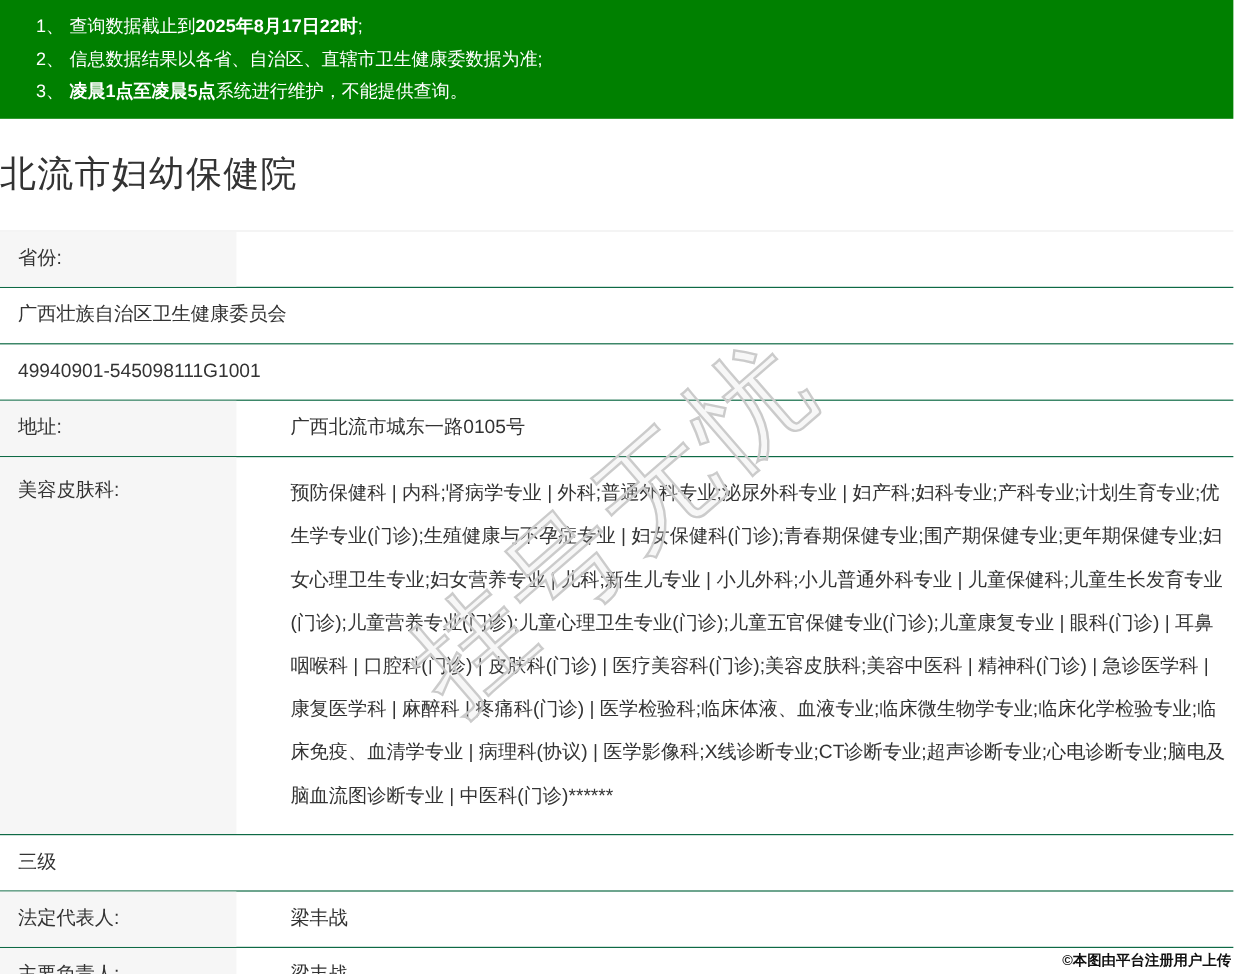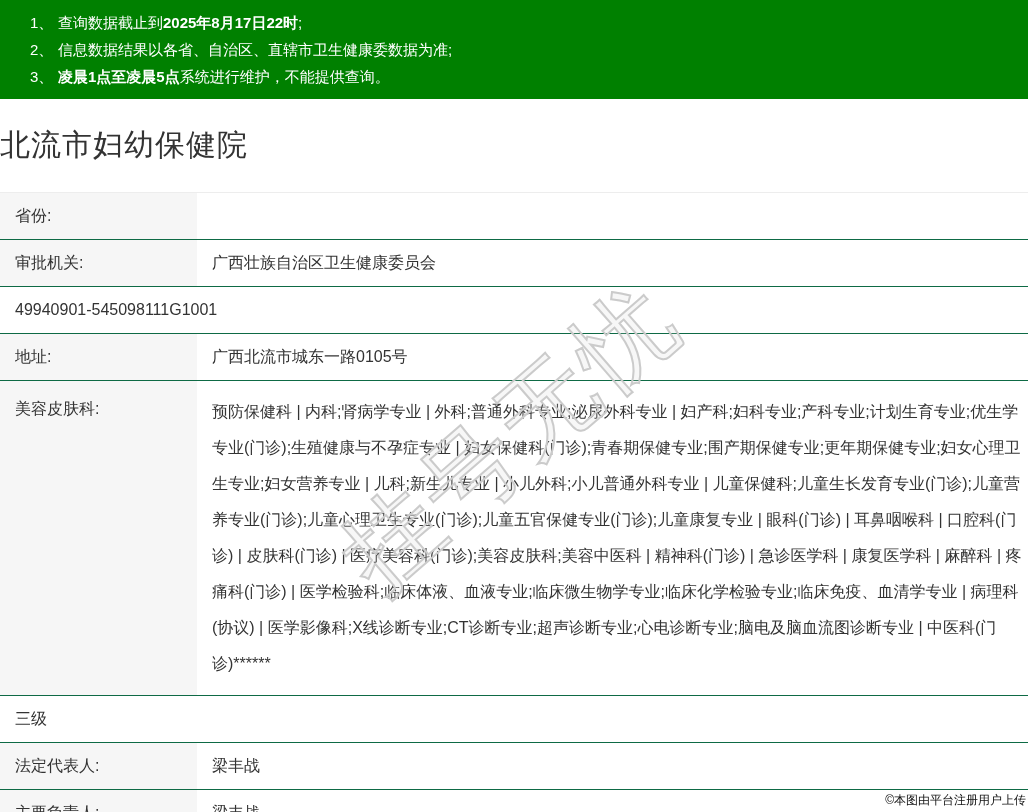--- a/index.html
+++ b/index.html
@@ -38,20 +38,21 @@
     font-weight: 400;
     color: #333333;
     letter-spacing: 1px;
   }
 
   
   .info-table { width: 1028px; border-top: 1px solid #ededed; }
   .info-row {
     display: flex;
     border-bottom: 1px solid #0e6a45;
+    gap: 30px;
   }
   .info-row:last-child { border-bottom: 1px solid #dddddd; }
   .row-label {
     flex: 0 0 197px;
     background: #f6f6f6;
     padding: 11px 10px 11px 15px;
     font-size: 16px;
     line-height: 24px;
   }
   .row-value {
@@ -78,21 +79,21 @@
     -webkit-text-stroke: 2px #cbcbcb;
     pointer-events: none;
     z-index: 5;
   }
 
   
   .credit {
     position: absolute;
     right: 2px; bottom: 3px;
     font-size: 12px;
-    font-weight: normal;
+    font-weight: bold;
     color: #111111;
     text-shadow: -1px -1px 0 #fff, 1px -1px 0 #fff, -1px 1px 0 #fff, 1px 1px 0 #fff;
     z-index: 6;
   }
 </style>
 </head>
 <body>
 
 <div class="notice-box">
   <div>
@@ -113,21 +114,20 @@
 
 <div class="title-wrap">
   <h1 class="page-title">北流市妇幼保健院</h1>
 </div>
 
 <div class="info-table">
     <div class="info-row">
       <div class="row-label">省份:</div>
     </div>
     <div class="info-row">
-      <div class="row-label">审批机关:</div>
       <div class="row-value">广西壮族自治区卫生健康委员会</div>
     </div>
     <div class="info-row">
       <div class="row-value">49940901-545098111G1001</div>
     </div>
     <div class="info-row">
       <div class="row-label">地址:</div>
       <div class="row-value">广西北流市城东一路0105号</div>
     </div>
     <div class="info-row tall">

